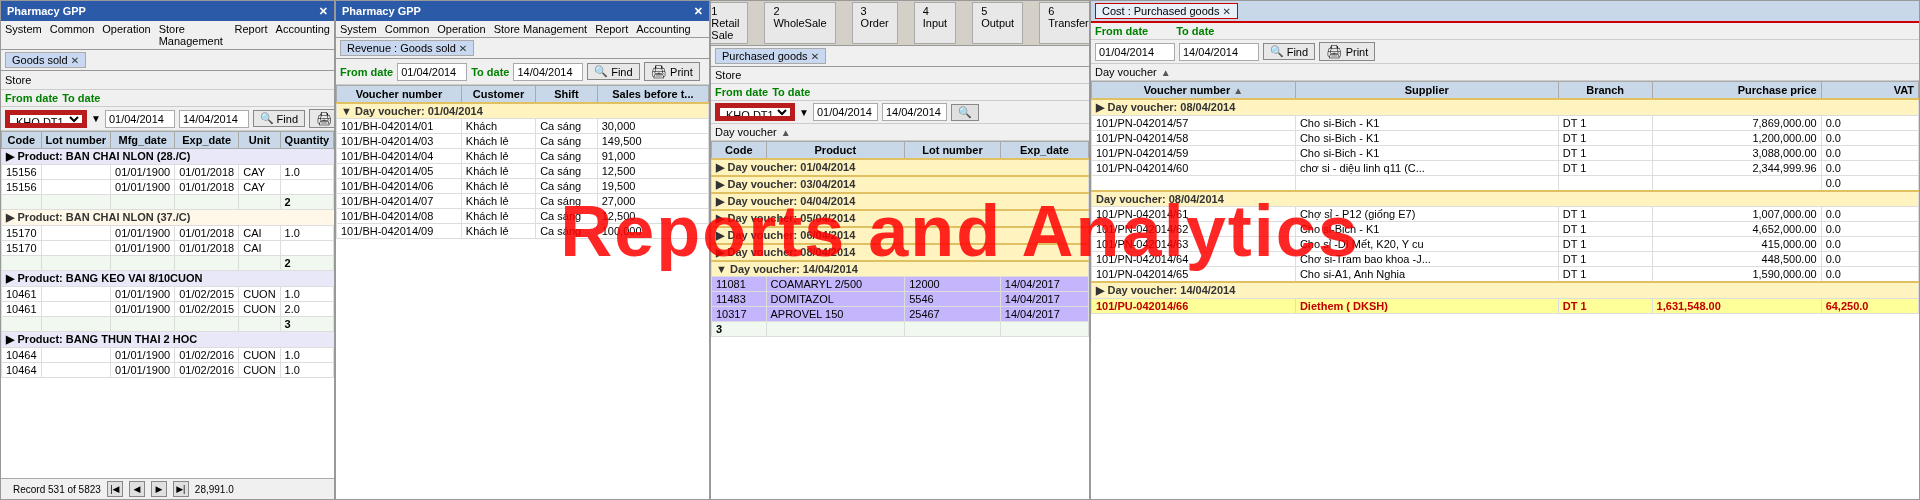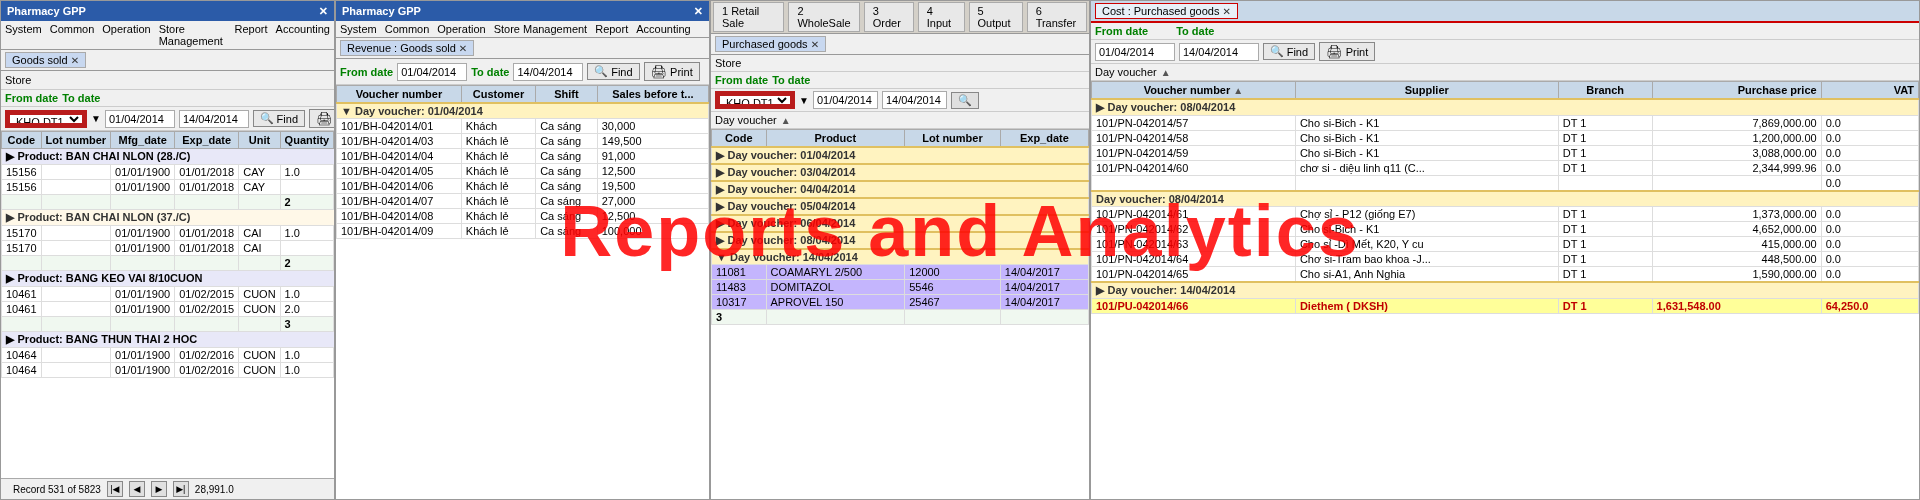--- a/index.html
+++ b/index.html
@@ -237,21 +237,21 @@
     .expanded-row td {
       background: #c4b5fd;
     }
 
     
     .tab-area {
       display: flex;
       background: #d4d0c8;
       border-bottom: 1px solid #999;
       padding: 1px 2px;
-      gap: 4px;
+      gap: 16px;
       justify-content: center;
     }
 
     .tab-item {
       padding: 2px 8px;
       border: 1px solid #aaa;
       background: #e8e8e8;
       cursor: pointer;
       font-size: 11px;
     }
@@ -735,21 +735,21 @@
               <td style="text-align:right"></td>
               <td>0.0</td>
             </tr>
           <tr class="day-voucher-row">
             <td colspan="5">Day voucher: 08/04/2014</td>
           </tr>
           <tr class="row-data">
               <td>101/PN-042014/61</td>
               <td>Chợ sỉ - P12 (giống E7)</td>
               <td>DT 1</td>
-              <td style="text-align:right">1,373,000.00</td>
+              <td style="text-align:right">1,007,000.00</td>
               <td>0.0</td>
             </tr>
           <tr class="row-data">
               <td>101/PN-042014/62</td>
               <td>Cho si-Bich - K1</td>
               <td>DT 1</td>
               <td style="text-align:right">4,652,000.00</td>
               <td>0.0</td>
             </tr>
           <tr class="row-data">

